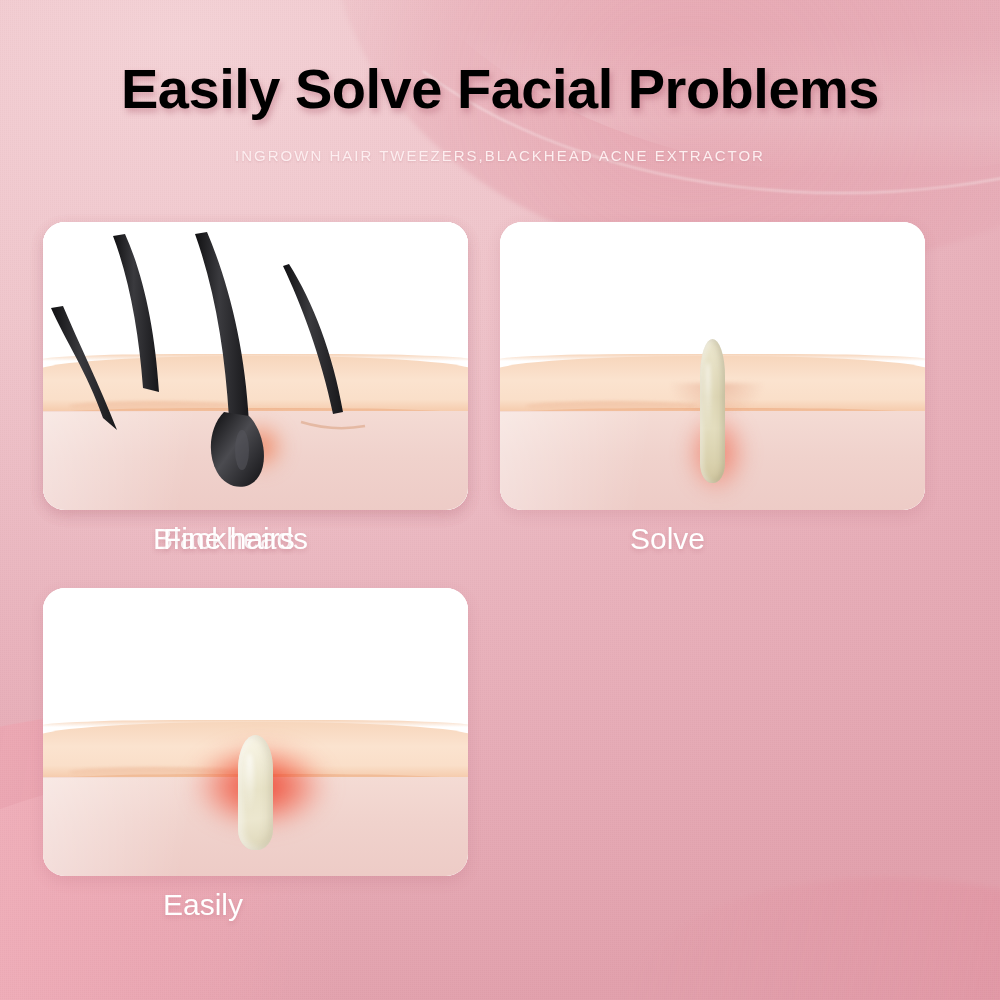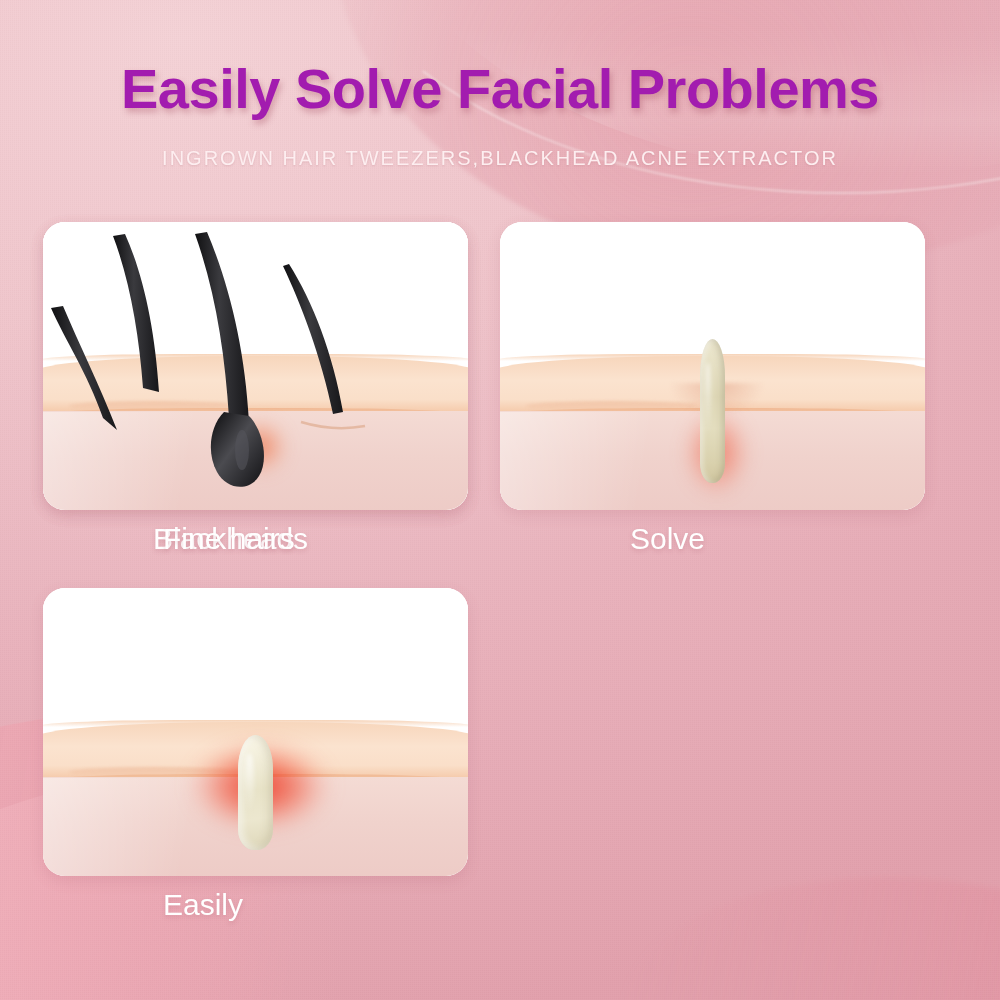--- a/index.html
+++ b/index.html
@@ -65,27 +65,27 @@
     position:absolute;inset:0;opacity:.05;
     background-image:
       repeating-linear-gradient(0deg, rgba(255,255,255,.45) 0 1px, rgba(0,0,0,0) 1px 2px),
       repeating-linear-gradient(90deg, rgba(0,0,0,.30) 0 1px, rgba(0,0,0,0) 1px 2px);
   }
 
   
   .header{position:absolute;left:0;top:0;width:1000px;text-align:center;}
   .title{
     margin:0;padding-top:56px;
-    font-size:56px;font-weight:bold;color:#a21caf;
+    font-size:56px;font-weight:bold;color:#000000;
     letter-spacing:-.5px;
     text-shadow:2px 4px 6px rgba(176,96,112,.45);
   }
   .subtitle{
     margin:0;padding-top:26px;
-    font-size:20px;font-weight:300;color:#fdeef0;
+    font-size:15px;font-weight:300;color:#fdeef0;
     letter-spacing:2.0px;
     text-shadow:0 1px 2px rgba(180,110,124,.25);
   }
 
   
   .grid{
     position:absolute;left:43px;top:222px;width:917px;
     display:grid;grid-template-columns:425px 425px;
     column-gap:67px;row-gap:86px;gap:32px;
   }

